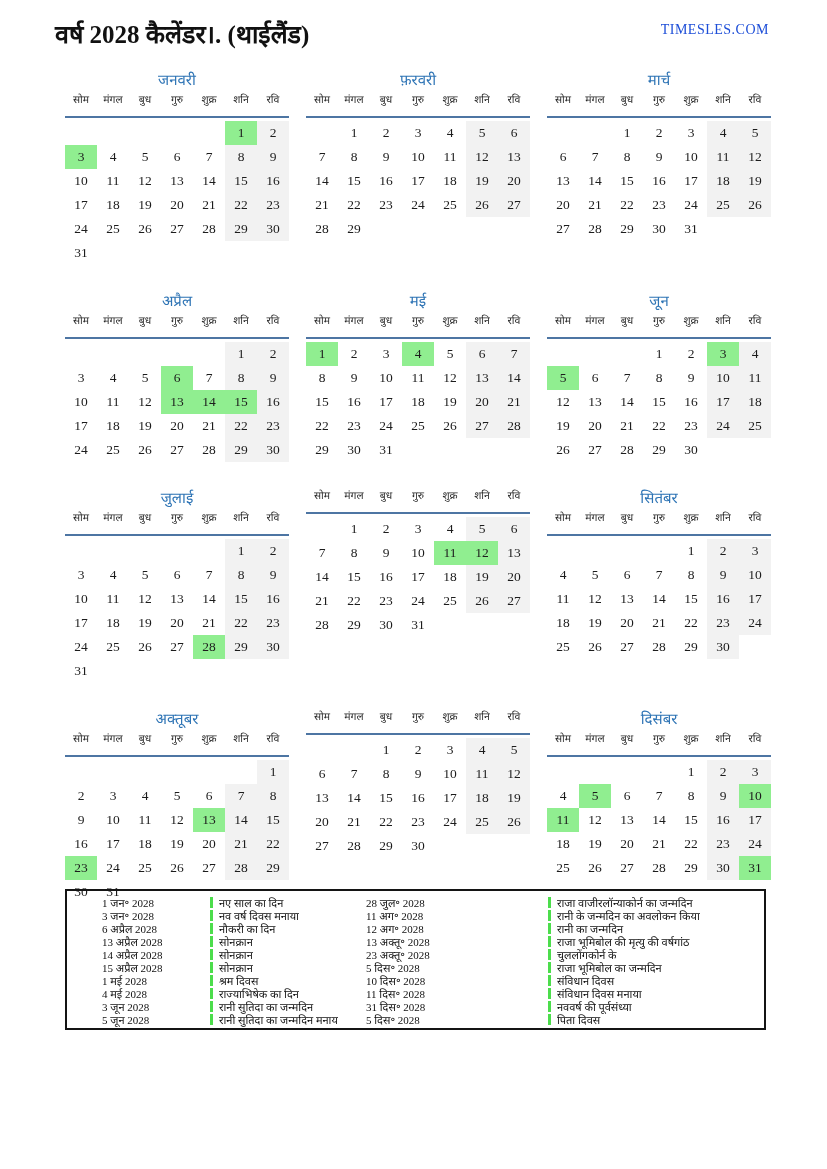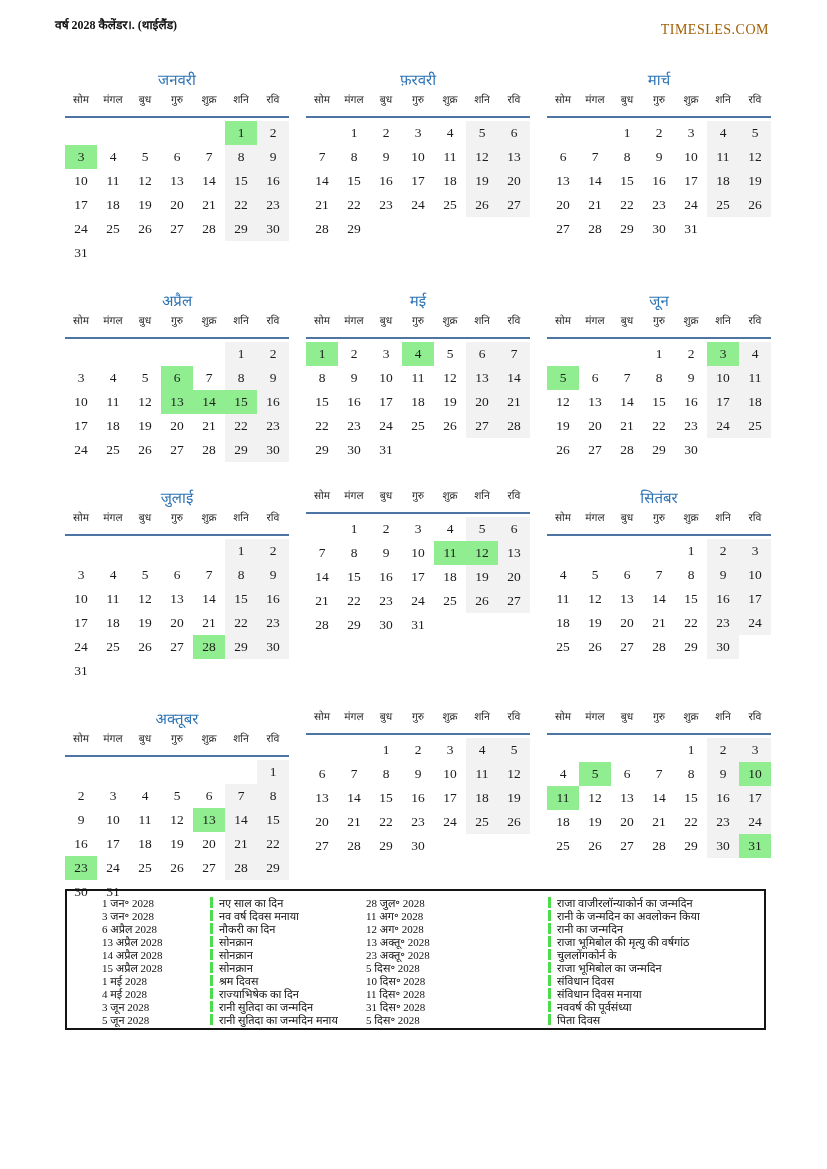--- a/index.html
+++ b/index.html
@@ -1,22 +1,22 @@
 <!DOCTYPE html>
 <html><head>
 <meta charset="utf-8">
 <style>
   * { margin:0; padding:0; box-sizing:border-box; }
   html,body { width:827px; height:1169px; background:#ffffff;
     font-family:"Liberation Serif","DejaVu Serif",serif; color:#1c1c1c; }
   body { position:relative; overflow:hidden; }
 
-  .page-title { position:absolute; left:55px; top:16px; font-size:12px; font-weight:bold; color:#111; }
+  .page-title { position:absolute; left:55px; top:16px; font-size:25px; font-weight:bold; color:#111; }
   .logo { position:absolute; right:58px; top:22px; font-size:14px; letter-spacing:0.5px;
-    color:#a16207; text-decoration:none; font-weight:normal; }
+    color:#1d4ed8; text-decoration:none; font-weight:normal; }
 
   .months { position:absolute; left:65px; top:70px; width:706px;
     display:grid; grid-template-columns:repeat(3,224px); column-gap:17px; row-gap:26px; }
   .month { width:224px; }
   .m-title { text-align:center; color:#2e74b5; font-size:15px; height:22px; line-height:20px; }
   .wk-row { display:grid; grid-template-columns:repeat(7,32px);
     border-bottom:2px solid #4d75a3; padding-bottom:10px; }
   .wk { font-size:10.5px; text-align:center; color:#2b2b2b; }
   .days { display:grid; grid-template-columns:repeat(7,32px); grid-auto-rows:24px; margin-top:3px; }
   .cell { display:flex; align-items:center; justify-content:center; font-size:13.5px; color:#1c1c1c; }
@@ -590,20 +590,21 @@
         <span class="cell">27</span>
         <span class="cell">28</span>
         <span class="cell">29</span>
         <span class="cell">30</span>
         <span class="cell"></span>
         <span class="cell"></span>
         <span class="cell"></span>
       </div>
     </section>
     <section class="month">
+      <div class="m-title">दिसंबर</div>
       <div class="wk-row">
         <span class="wk">सोम</span>
         <span class="wk">मंगल</span>
         <span class="wk">बुध</span>
         <span class="wk">गुरु</span>
         <span class="wk">शुक्र</span>
         <span class="wk">शनि</span>
         <span class="wk">रवि</span>
       </div>
       <div class="days">

